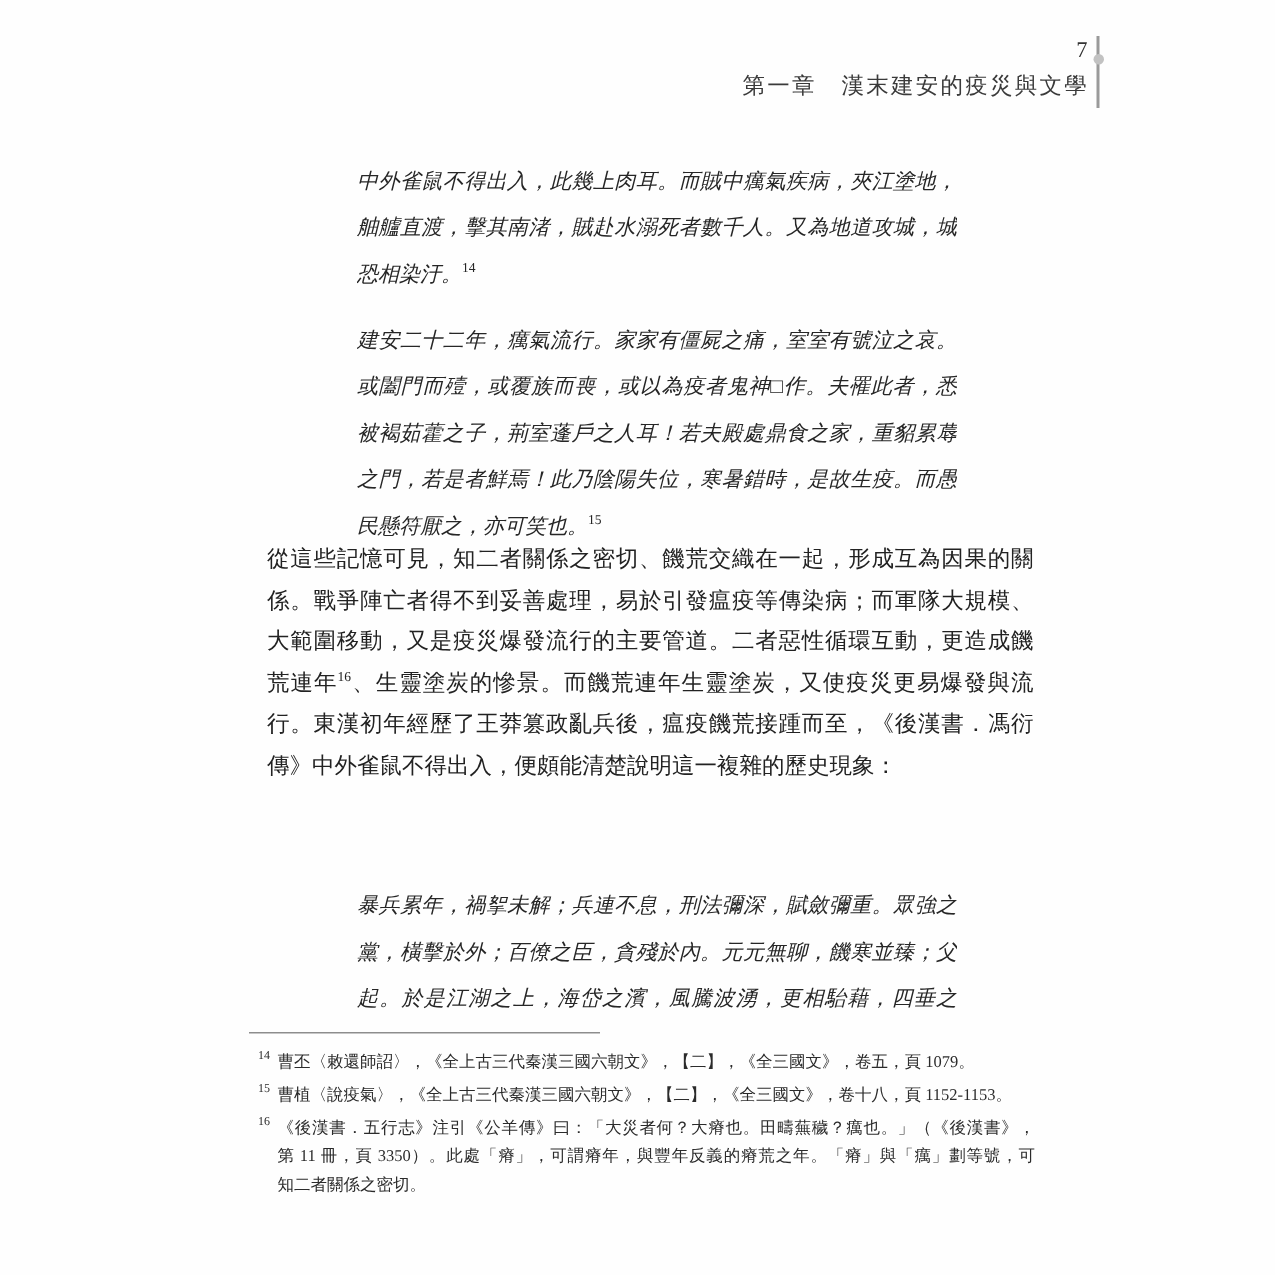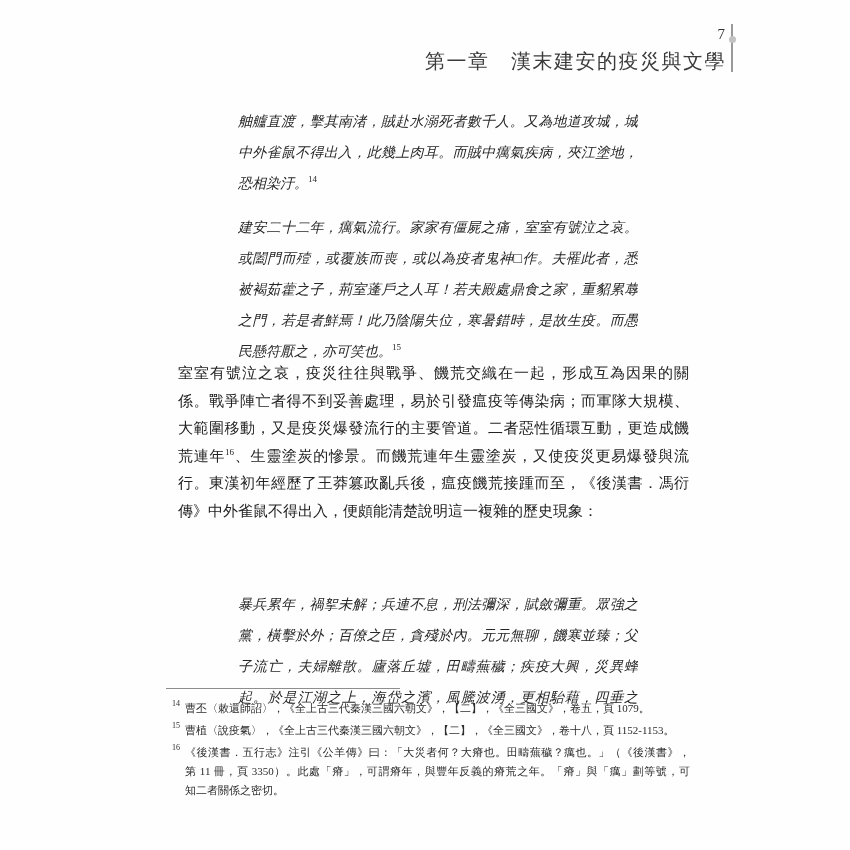--- a/index.html
+++ b/index.html
@@ -25,21 +25,21 @@
     text-align: right;
   }
   .pagenum {
     font-size: 15px;
     line-height: 20px;
     color: #333;
     letter-spacing: 1px;
   }
   .chapter {
     margin-top: 4px;
-    font-size: 20px;
+    font-size: 15px;
     letter-spacing: 1.5px;
     color: #3a3a3a;
     font-family: "Liberation Sans", sans-serif;
   }
   .head-rule {
     position: absolute;
     top: 24px;
     right: 117px;
     width: 2px;
     height: 48px;
@@ -117,46 +117,45 @@
 <div class="page">
 
   <div class="head-rule"></div>
   <div class="head-dot"></div>
   <div class="runhead">
     <div class="pagenum">7</div>
     <div class="chapter">第一章　漢末建安的疫災與文學</div>
   </div>
 
   <div class="blk quote" style="top:106px;">
+    <div class="line jl">中外雀鼠不得出入，此幾上肉耳。而賊中癘氣疾病，夾江塗地，</div>
     <div class="line jl">舳艫直渡，擊其南渚，賊赴水溺死者數千人。又為地道攻城，城</div>
-    <div class="line jl">中外雀鼠不得出入，此幾上肉耳。而賊中癘氣疾病，夾江塗地，</div>
     <div class="line"><span>恐相染汙。</span><sup class="ref">14</sup></div>
   </div>
 
   <div class="blk quote" style="top:212px;">
     <div class="line jl">建安二十二年，癘氣流行。家家有僵屍之痛，室室有號泣之哀。</div>
     <div class="line jl">或闔門而殪，或覆族而喪，或以為疫者鬼神□作。夫罹此者，悉</div>
     <div class="line jl">被褐茹藿之子，荊室蓬戶之人耳！若夫殿處鼎食之家，重貂累蓐</div>
     <div class="line jl">之門，若是者鮮焉！此乃陰陽失位，寒暑錯時，是故生疫。而愚</div>
     <div class="line"><span>民懸符厭之，亦可笑也。</span><sup class="ref">15</sup></div>
   </div>
 
   <div class="blk body-par" style="top:360px;">
-    <div class="line jl">室室有號泣之哀，疫災往往與戰爭、饑荒交織在一起，形成互為因果的關</div>
+    <div class="line jl">從這些記憶可見，知二者關係之密切、饑荒交織在一起，形成互為因果的關</div>
     <div class="line jl">係。戰爭陣亡者得不到妥善處理，易於引發瘟疫等傳染病；而軍隊大規模、</div>
     <div class="line jl">大範圍移動，又是疫災爆發流行的主要管道。二者惡性循環互動，更造成饑</div>
     <div class="line jl"><span>荒連年</span><sup class="ref">16</sup><span>、生靈塗炭的慘景。而饑荒連年生靈塗炭，又使疫災更易爆發與流</span></div>
     <div class="line jl">行。東漢初年經歷了王莽篡政亂兵後，瘟疫饑荒接踵而至，《後漢書．馮衍</div>
     <div class="line">傳》中外雀鼠不得出入，便頗能清楚說明這一複雜的歷史現象：</div>
   </div>
 
   <div class="blk quote" style="top:545px;margin-top:44px;">
     <div class="line jl">暴兵累年，禍挐未解；兵連不息，刑法彌深，賦斂彌重。眾強之</div>
     <div class="line jl">黨，橫擊於外；百僚之臣，貪殘於內。元元無聊，饑寒並臻；父</div>
-    <div class="line jl">子流亡，夫婦離散。廬落丘墟，田疇蕪穢；疾疫大興，災異蜂</div>
     <div class="line jl">起。於是江湖之上，海岱之濱，風騰波湧，更相駘藉，四垂之</div>
   </div>
 
   <div class="fn-rule"></div>
 
   <div class="footnotes">
     <div class="fn">
       <sup class="marker">14</sup>
       <div class="line">曹丕〈敕還師詔〉，《全上古三代秦漢三國六朝文》，【二】，《全三國文》，卷五，頁 1079。</div>
     </div>

